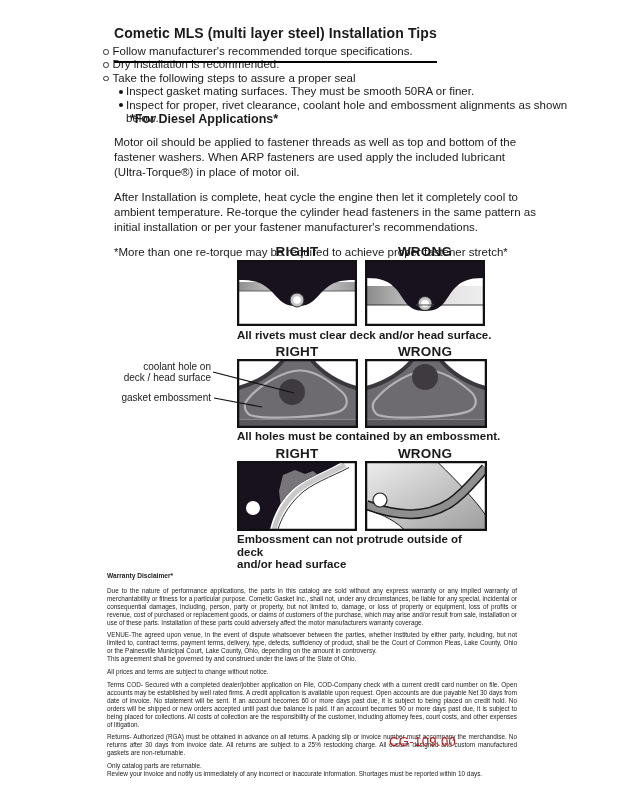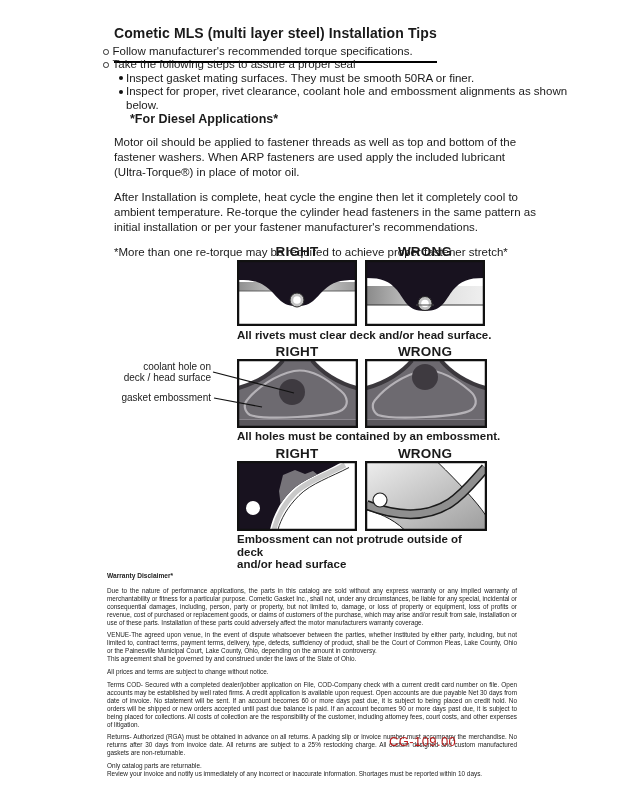--- a/index.html
+++ b/index.html
@@ -44,20 +44,24 @@
 </style>
 </head>
 <body>
 
 <div class="abs doc-title">Cometic MLS (multi layer steel) Installation Tips</div>
 
 <div class="abs bullets">
   <div class="b-row">
     <span class="o-bullet"></span>
     <span>Follow manufacturer's recommended torque specifications.</span>
+  </div>
+  <div class="b-row">
+    <span class="o-bullet"></span>
+    <span>Dry installation is recommended.</span>
   </div>
   <div class="b-row">
     <span class="o-bullet"></span>
     <span>Take the following steps to assure a proper seal</span>
   </div>
   <div class="b-row b-sub">
     <span class="f-bullet"></span>
     <span>Inspect gasket mating surfaces.  They must be smooth 50RA or finer.</span>
   </div>
   <div class="b-row b-sub">

